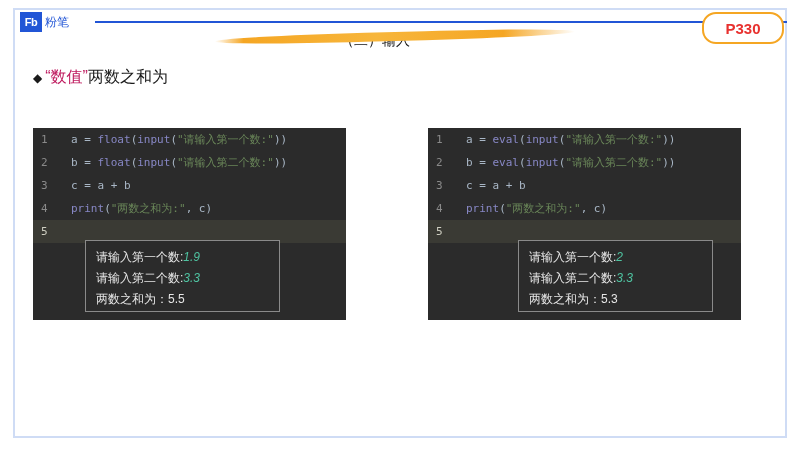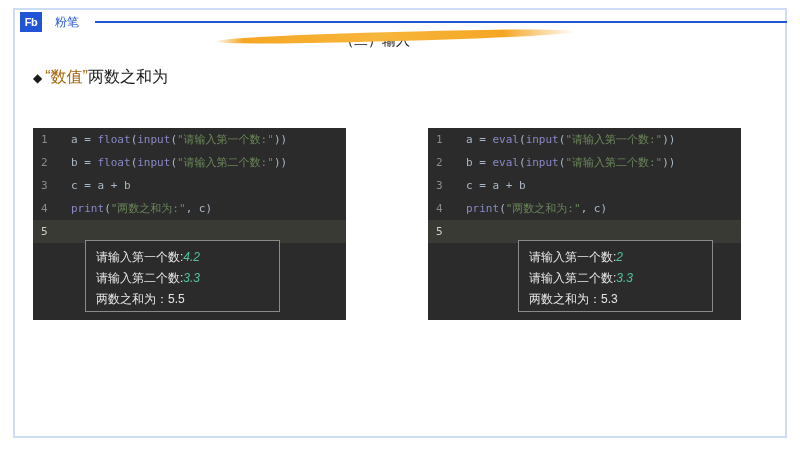--- a/index.html
+++ b/index.html
@@ -30,21 +30,21 @@
     border: 2px solid #cfdcf5;
     box-sizing: border-box;
   }
   
   .logo {
     position: absolute;
     left: 18px;
     top: 10px;
     display: flex;
     align-items: center;
-    gap: 13px;
+    gap: 3px;
     z-index: 5;
     background: #ffffff;
     padding: 2px 4px 2px 2px;
   }
   .logo-mark {
     width: 22px;
     height: 20px;
     background: #2155d6;
     color: #ffffff;
     font-size: 11px;
@@ -117,21 +117,21 @@
     white-space: nowrap;
     display: flex;
     align-items: baseline;
   }
   .headline .diamond {
     font-size: 12px;
     margin-right: 3px;
     color: #1a1a1a;
   }
   .headline .red {
-    color: #a16207;
+    color: #be185d;
     text-align: center;
   }
   
   .code-block {
     position: absolute;
     top: 128px;
     width: 313px;
     height: 192px;
     background: #2b2b2b;
     font-family: "DejaVu Sans Mono", monospace;
@@ -212,20 +212,21 @@
   <div class="top-rule"></div>
 
   <div class="logo">
     <span class="logo-mark">Fb</span>
     <span class="logo-text">粉笔</span>
   </div>
 
   <div class="slide-title">（二）输入</div>
   <div class="brush"></div>
 
+  <div class="page-badge">P330</div>
 
   <div class="headline">
     <span class="diamond">◆</span>
     <span class="red">“数值”</span>
     <span>两数之和为</span>
   </div>
 
   <div class="code-block code-left" id="code-left">
       <div class="code-row">
         <span class="gutter">1</span>
@@ -265,21 +266,21 @@
         <span class="gutter">4</span>
         <span class="code-text"><span class="tok-builtin">print</span><span class="tok-op">(</span><span class="tok-str">"两数之和为:"</span><span class="tok-op">, c)</span></span>
       </div>
       <div class="code-row row-active">
         <span class="gutter">5</span>
         <span class="code-text"></span>
       </div>
     </div>
 
   <div class="console console-left" id="console-left">
-      <div class="console-line"><span>请输入第一个数:</span><span class="val-num">4.2</span></div>
+      <div class="console-line"><span>请输入第一个数:</span><span class="val-num">1.9</span></div>
       <div class="console-line"><span>请输入第二个数:</span><span class="val-num">3.3</span></div>
       <div class="console-line"><span>两数之和为：5.5</span></div>
     </div>
   <div class="console console-right" id="console-right">
       <div class="console-line"><span>请输入第一个数:</span><span class="val-num">2</span></div>
       <div class="console-line"><span>请输入第二个数:</span><span class="val-num">3.3</span></div>
       <div class="console-line"><span>两数之和为：5.3</span></div>
     </div>
 
 </div>

